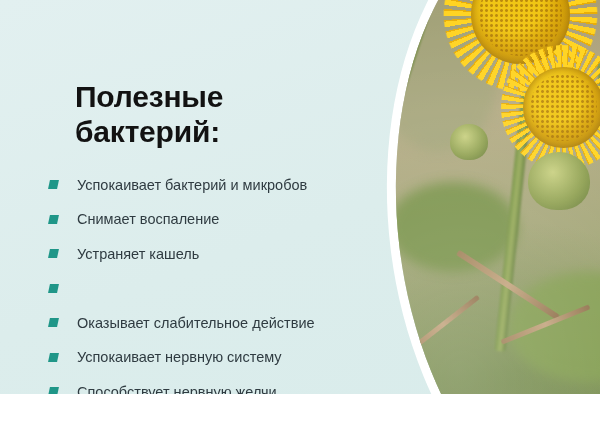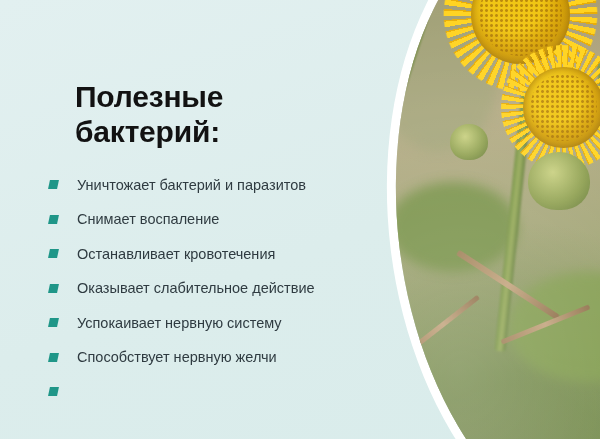--- a/index.html
+++ b/index.html
@@ -3,21 +3,21 @@
 <meta charset="utf-8">
 <style>
   html, body {
     margin: 0;
     padding: 0;
     background: #ffffff;
   }
   .poster {
     position: relative;
     width: 600px;
-    height: 439px;
+    height: 394px;
     overflow: hidden;
     background: #dfefee;
     font-family: "Liberation Sans", sans-serif;
   }
 
   
   .bg-base {
     position: absolute;
     inset: 0;
     background: linear-gradient(160deg, #e2f0f0 0%, #dcedec 55%, #d9eceb 100%);
@@ -220,29 +220,32 @@
   <div class="content">
 
     <h1 class="title">
       <span>Полезные</span><br>
       <span>бактерий:</span>
     </h1>
 
     <ul class="list">
       <li class="item">
         <span class="marker"></span>
-        <span class="item-text">Уничтожает бактерий и паразитов</span>
+        <span class="item-text">Успокаивает бактерий и микробов</span>
       </li>
       <li class="item">
         <span class="marker"></span>
         <span class="item-text">Снимает воспаление</span>
       </li>
       <li class="item">
         <span class="marker"></span>
-        <span class="item-text">Останавливает кровотечения</span>
+        <span class="item-text">Устраняет кашель</span>
+      </li>
+      <li class="item">
+        <span class="marker"></span>
       </li>
       <li class="item">
         <span class="marker"></span>
         <span class="item-text">Оказывает слабительное действие</span>
       </li>
       <li class="item">
         <span class="marker"></span>
         <span class="item-text">Успокаивает нервную систему</span>
       </li>
       <li class="item">

